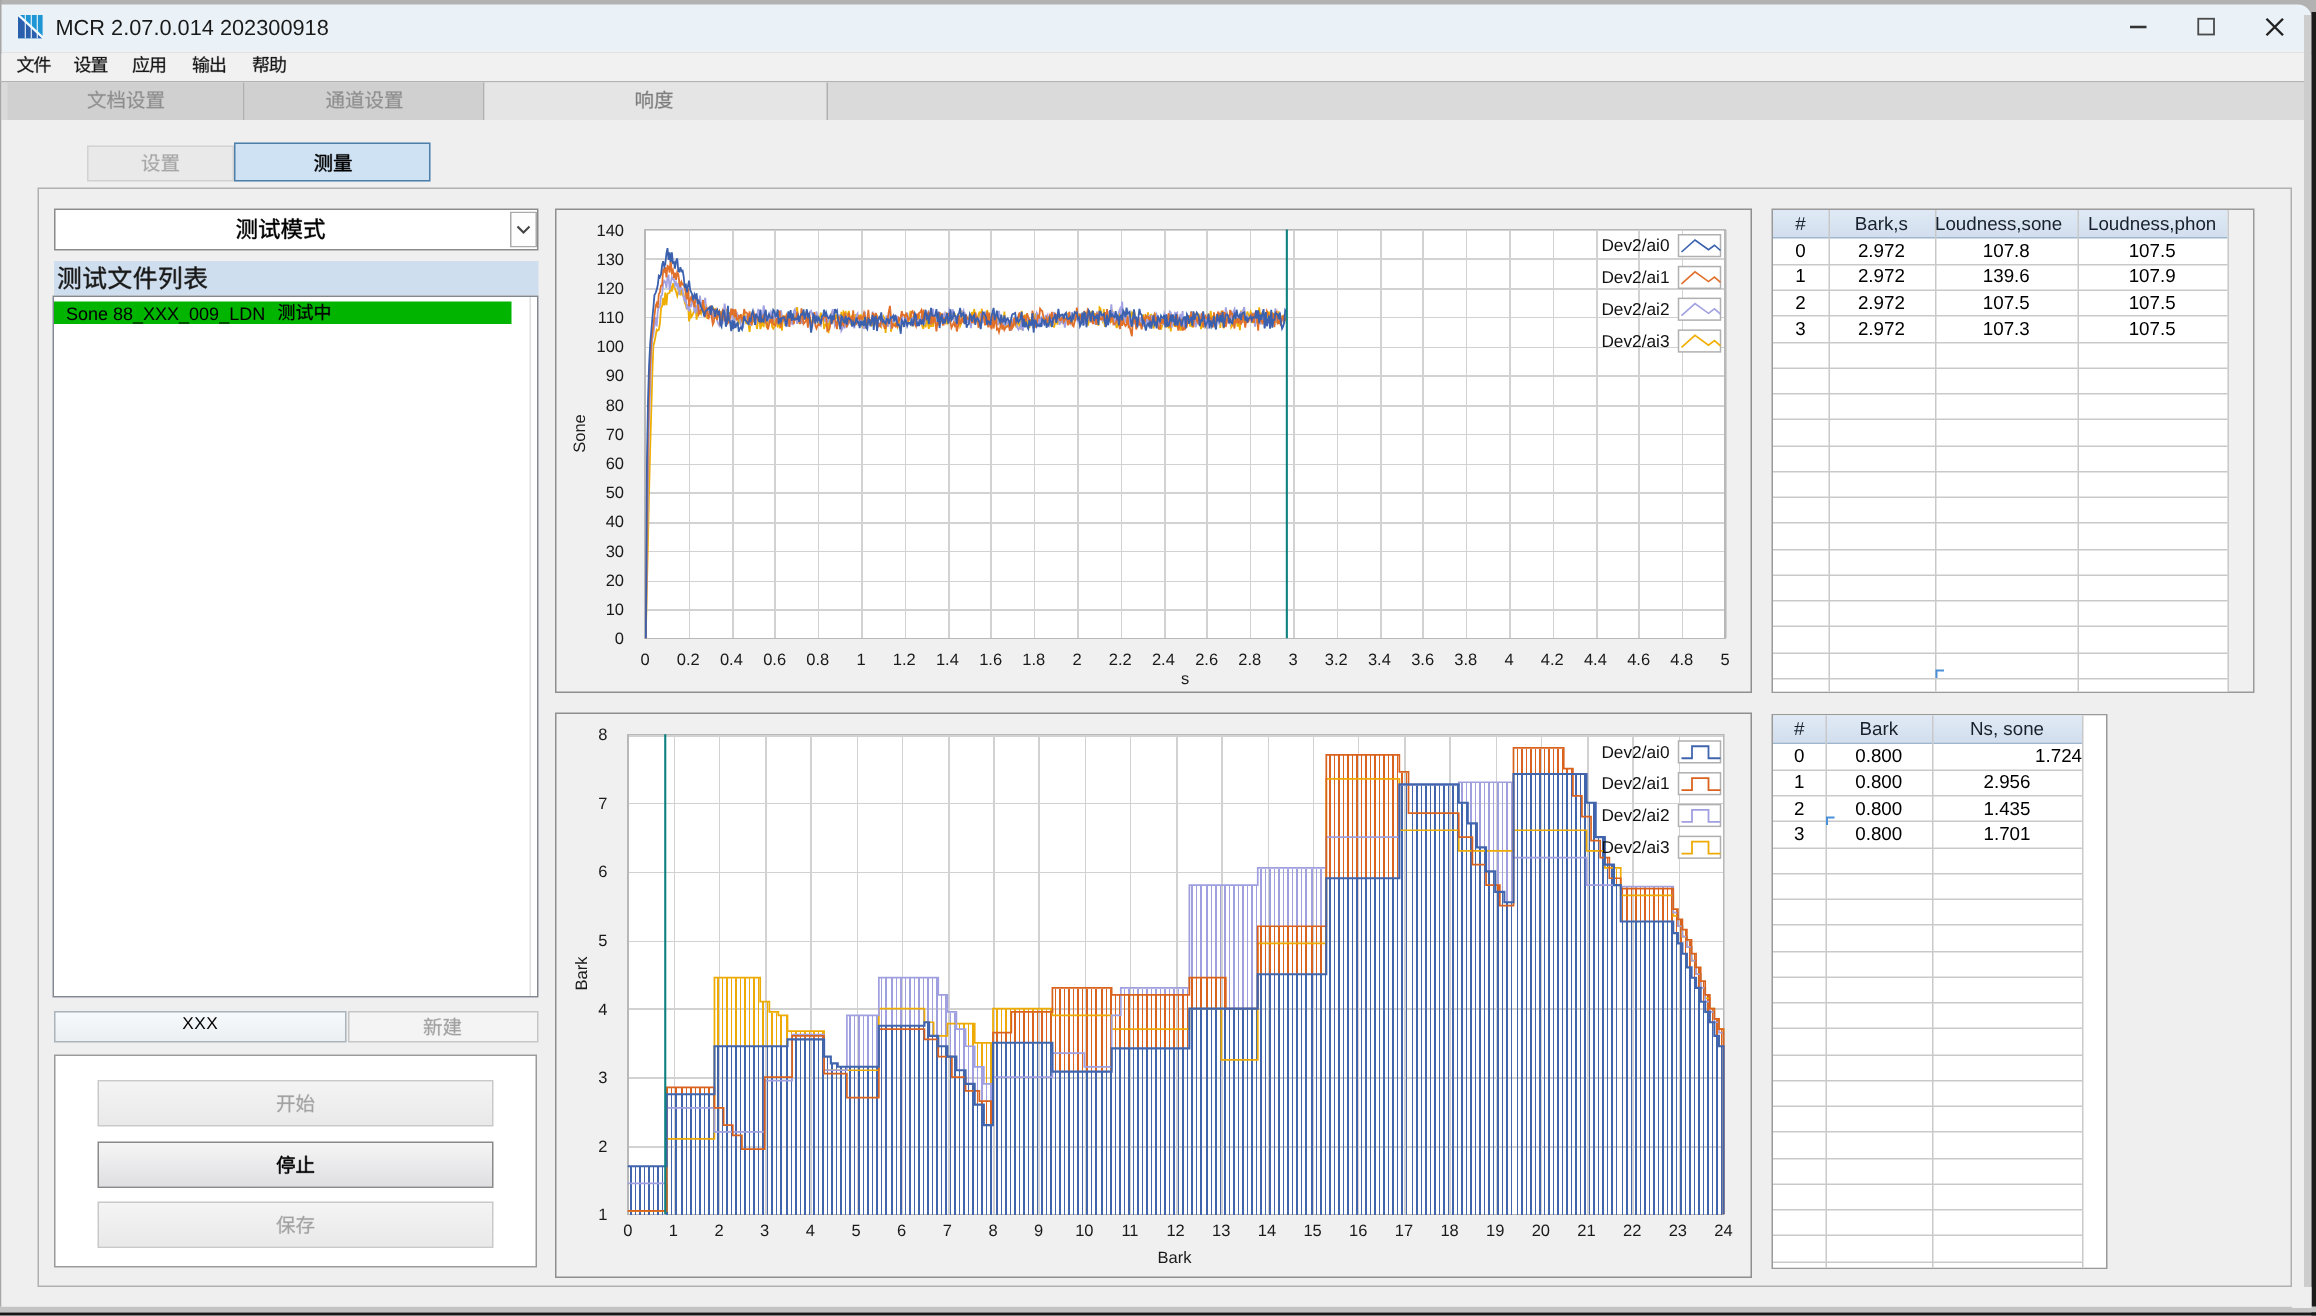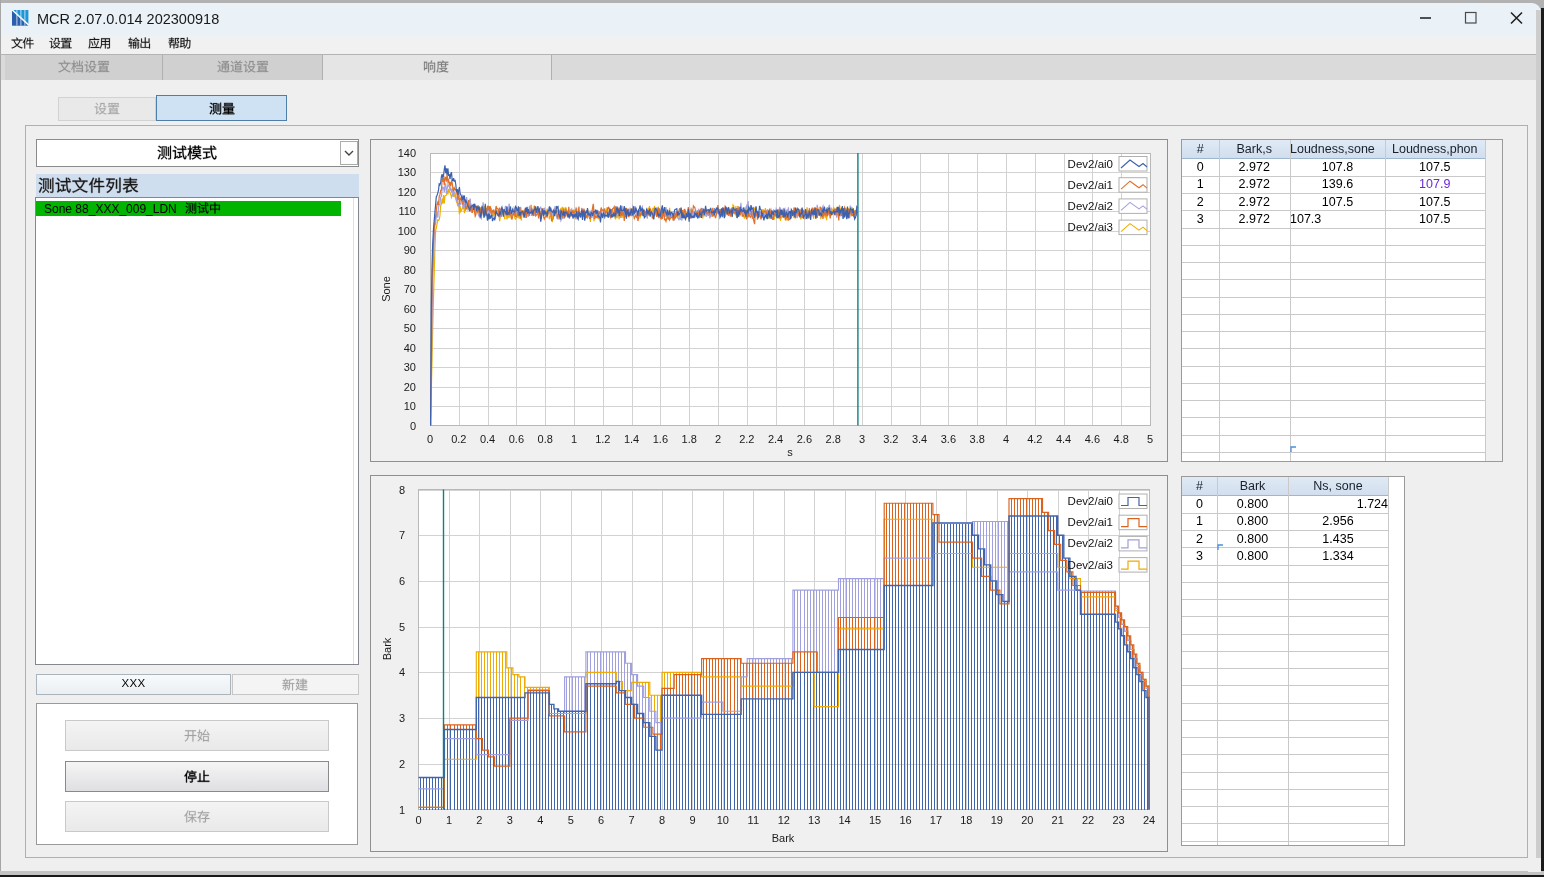--- a/index.html
+++ b/index.html
@@ -357,28 +357,28 @@
     <div style="position:absolute;left:36.5px;top:1.5px;width:71.5px;text-align:center;font-size:12.5px;color:#17202b">Bark,s</div>
     <div style="position:absolute;left:108px;top:1.5px;width:95px;text-align:left;font-size:12.5px;color:#17202b">Loudness,sone</div>
     <div style="position:absolute;left:203px;top:1.5px;width:99.5px;text-align:center;font-size:12.5px;color:#17202b">Loudness,phon</div>
     <div style="position:absolute;left:0px;top:20px;width:36.5px;text-align:center;font-size:12.5px;color:#000">0</div>
     <div style="position:absolute;left:36.5px;top:20px;width:71.5px;text-align:center;font-size:12.5px;color:#000">2.972</div>
     <div style="position:absolute;left:108px;top:20px;width:95px;text-align:center;font-size:12.5px;color:#000">107.8</div>
     <div style="position:absolute;left:203px;top:20px;width:99.5px;text-align:center;font-size:12.5px;color:#000">107.5</div>
     <div style="position:absolute;left:0px;top:37.25px;width:36.5px;text-align:center;font-size:12.5px;color:#000">1</div>
     <div style="position:absolute;left:36.5px;top:37.25px;width:71.5px;text-align:center;font-size:12.5px;color:#000">2.972</div>
     <div style="position:absolute;left:108px;top:37.25px;width:95px;text-align:center;font-size:12.5px;color:#000">139.6</div>
-    <div style="position:absolute;left:203px;top:37.25px;width:99.5px;text-align:center;font-size:12.5px;color:#6d28d9">107.9</div>
+    <div style="position:absolute;left:203px;top:37.25px;width:99.5px;text-align:center;font-size:12.5px;color:#000000">107.9</div>
     <div style="position:absolute;left:0px;top:54.5px;width:36.5px;text-align:center;font-size:12.5px;color:#000">2</div>
     <div style="position:absolute;left:36.5px;top:54.5px;width:71.5px;text-align:center;font-size:12.5px;color:#000">2.972</div>
     <div style="position:absolute;left:108px;top:54.5px;width:95px;text-align:center;font-size:12.5px;color:#000">107.5</div>
     <div style="position:absolute;left:203px;top:54.5px;width:99.5px;text-align:center;font-size:12.5px;color:#000">107.5</div>
     <div style="position:absolute;left:0px;top:71.75px;width:36.5px;text-align:center;font-size:12.5px;color:#000">3</div>
     <div style="position:absolute;left:36.5px;top:71.75px;width:71.5px;text-align:center;font-size:12.5px;color:#000">2.972</div>
-    <div style="position:absolute;left:108px;top:71.75px;width:95px;text-align:left;font-size:12.5px;color:#000">107.3</div>
+    <div style="position:absolute;left:108px;top:71.75px;width:95px;text-align:center;font-size:12.5px;color:#000">107.3</div>
     <div style="position:absolute;left:203px;top:71.75px;width:99.5px;text-align:center;font-size:12.5px;color:#000">107.5</div>
   </div>
 <div style="position:absolute;left:1181px;top:476px;width:224px;height:370px;background:#f0f0f0;border:1px solid #9a9a9a">
     <div style="position:absolute;left:0;top:0;width:222px;height:368px;background:#fff"></div>
     <div style="position:absolute;left:0;top:0;width:206px;height:18.5px;background:linear-gradient(#e0eaf6,#d2deee);border-bottom:1px solid #9eb6ce"></div>
     <div style="position:absolute;left:0;top:35.75px;width:206px;height:1px;background:#c9c9c9"></div>
     <div style="position:absolute;left:0;top:53px;width:206px;height:1px;background:#c9c9c9"></div>
     <div style="position:absolute;left:0;top:70.25px;width:206px;height:1px;background:#c9c9c9"></div>
     <div style="position:absolute;left:0;top:87.5px;width:206px;height:1px;background:#c9c9c9"></div>
     <div style="position:absolute;left:0;top:104.75px;width:206px;height:1px;background:#c9c9c9"></div>
@@ -407,19 +407,19 @@
     <div style="position:absolute;left:35px;top:20px;width:71px;text-align:center;font-size:12.5px;color:#000">0.800</div>
     <div style="position:absolute;left:106px;top:20px;width:100px;text-align:right;font-size:12.5px;color:#000">1.724</div>
     <div style="position:absolute;left:0px;top:37.25px;width:35px;text-align:center;font-size:12.5px;color:#000">1</div>
     <div style="position:absolute;left:35px;top:37.25px;width:71px;text-align:center;font-size:12.5px;color:#000">0.800</div>
     <div style="position:absolute;left:106px;top:37.25px;width:100px;text-align:center;font-size:12.5px;color:#000">2.956</div>
     <div style="position:absolute;left:0px;top:54.5px;width:35px;text-align:center;font-size:12.5px;color:#000">2</div>
     <div style="position:absolute;left:35px;top:54.5px;width:71px;text-align:center;font-size:12.5px;color:#000">0.800</div>
     <div style="position:absolute;left:106px;top:54.5px;width:100px;text-align:center;font-size:12.5px;color:#000">1.435</div>
     <div style="position:absolute;left:0px;top:71.75px;width:35px;text-align:center;font-size:12.5px;color:#000">3</div>
     <div style="position:absolute;left:35px;top:71.75px;width:71px;text-align:center;font-size:12.5px;color:#000">0.800</div>
-    <div style="position:absolute;left:106px;top:71.75px;width:100px;text-align:center;font-size:12.5px;color:#000">1.334</div>
+    <div style="position:absolute;left:106px;top:71.75px;width:100px;text-align:center;font-size:12.5px;color:#000">1.701</div>
   </div>
 <svg class="abs" style="left:1290px;top:446px" width="8" height="8">
     <path d="M1 6 V1 H6" fill="none" stroke="#4a90d9" stroke-width="1.3"></path>
   </svg>
 <svg class="abs" style="left:1217px;top:544px" width="8" height="8">
     <path d="M1 6 V1 H6" fill="none" stroke="#4a90d9" stroke-width="1.3"></path>
   </svg>
 </body></html>

